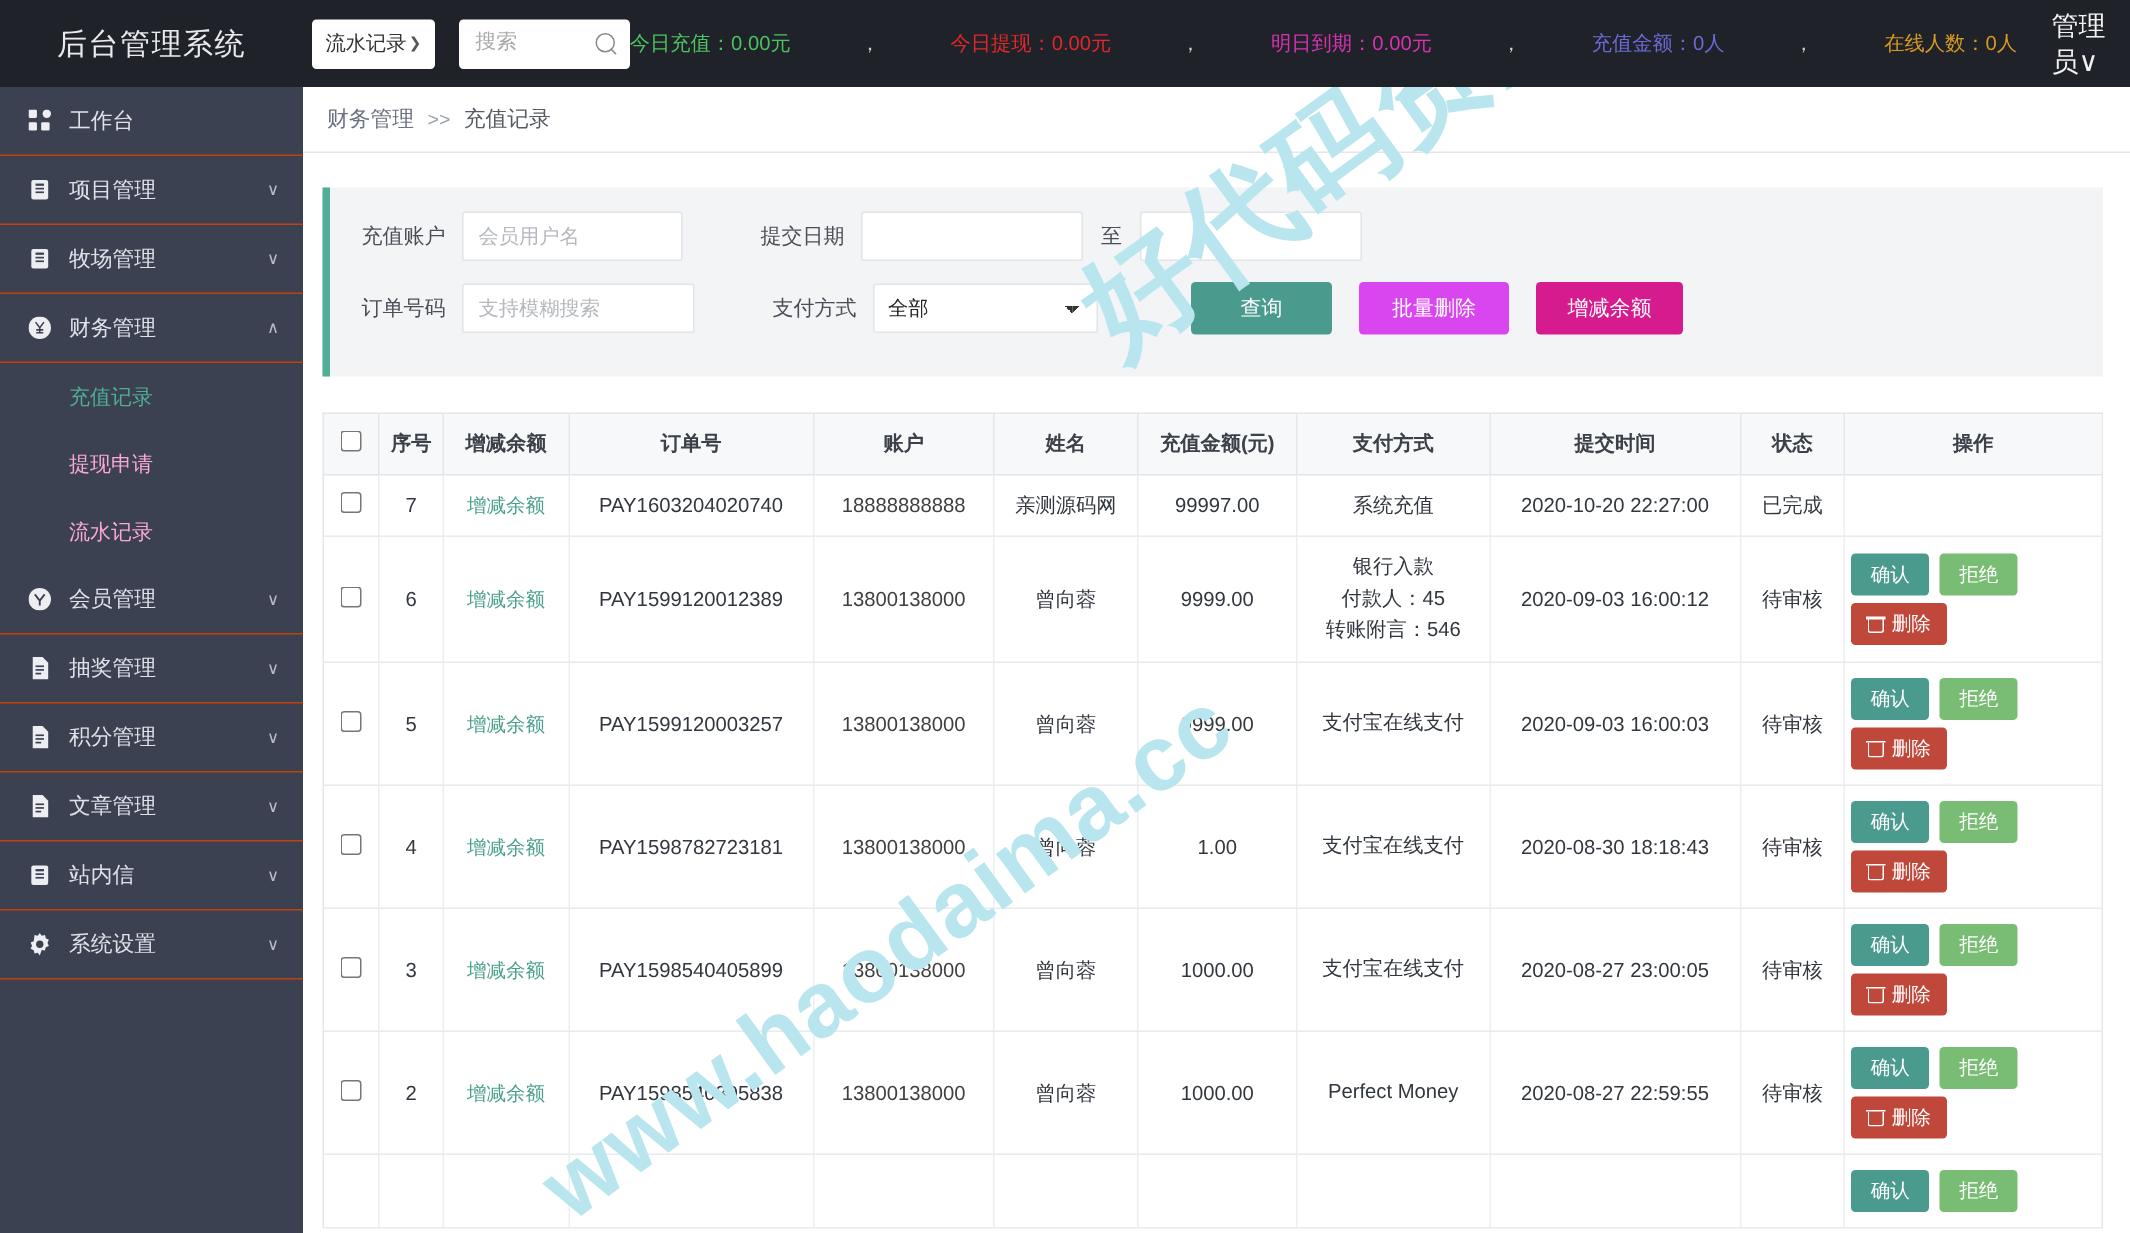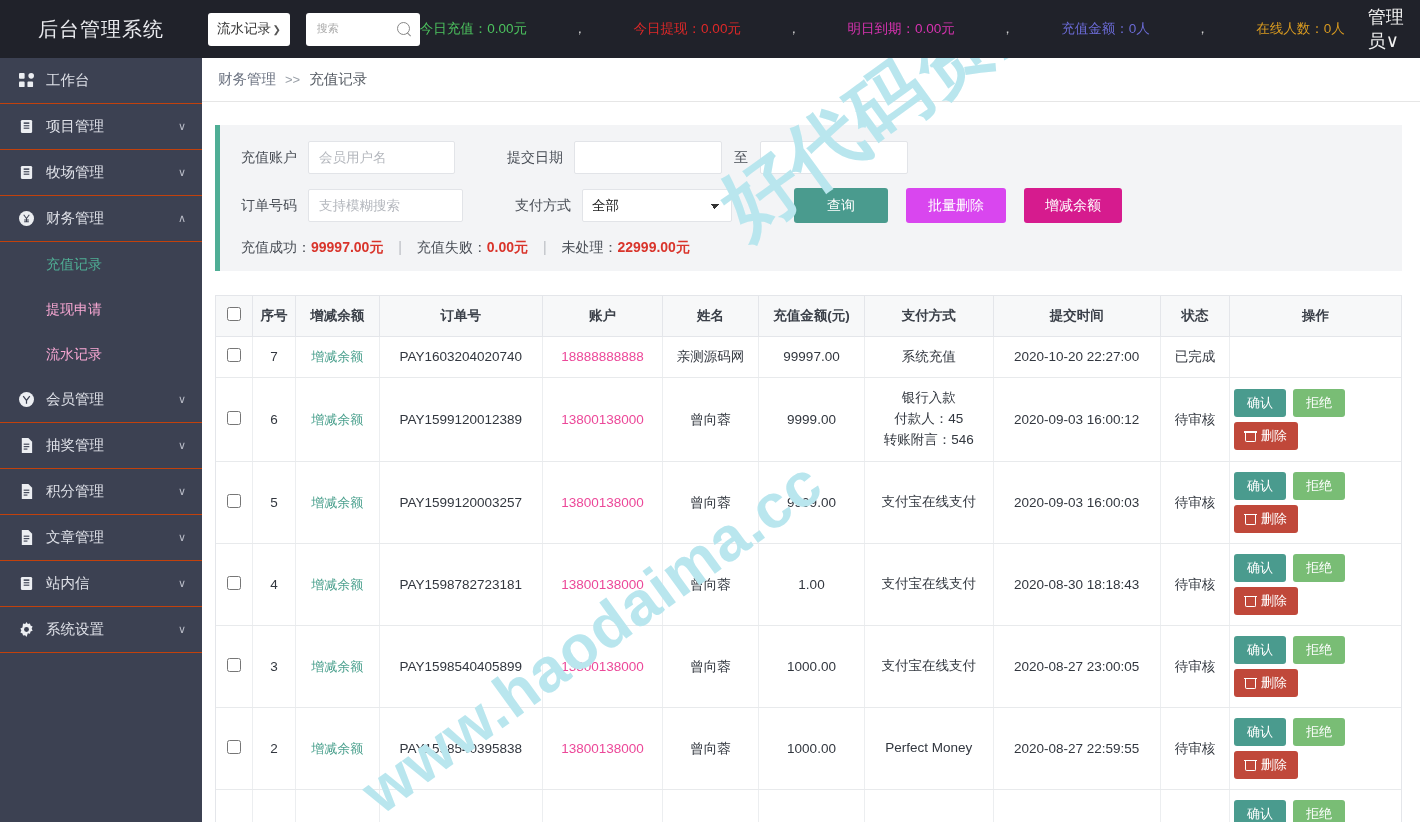--- a/index.html
+++ b/index.html
@@ -26,22 +26,22 @@
     padding: 0 9px; font-size: 13.5px; color: #333; cursor: pointer;
     margin-left: 6px;
   }
   .top-select .chev { font-size: 10px; color: #555; }
   .top-search {
     width: 118px; height: 33px; background: #fff; border-radius: 3px;
     display: flex; align-items: center; justify-content: space-between;
     padding: 0 8px 0 11px; margin-left: 16px;
   }
   .top-search input {
-    border: 0; outline: 0; font-size: 11px; color: #15803d; width: 80px;
-    font-family: Liberation Mono, monospace; background: transparent;
+    border: 0; outline: 0; font-size: 14px; color: #15803d; width: 80px;
+    font-family: Liberation Serif, serif; background: transparent;
   }
   .top-search input::placeholder { color: #aaa; }
   .mag { width: 15px; height: 15px; position: relative; flex: 0 0 15px; }
   .mag::before {
     content: ''; position: absolute; left: 0; top: 0;
     width: 11px; height: 11px; border: 1.4px solid #888; border-radius: 50%;
   }
   .mag::after {
     content: ''; position: absolute; left: 10px; top: 10px;
     width: 5px; height: 1.4px; background: #888; transform: rotate(45deg);
@@ -159,21 +159,21 @@
   .c-amt { width: 104px; }
   .c-pay { width: 126px; }
   .c-time { width: 164px; }
   .c-st { width: 68px; }
   .c-op { width: 168px; }
 
   input[type=checkbox] {
     width: 14px; height: 14px; cursor: pointer; accent-color: #4a9b8e;
   }
   .lnk-bal { color: #4aa08d; cursor: pointer; font-size: 13px; }
-  .acct-txt { color: #ec4899; }
+  .acct-txt { color: #404040; }
   .pay-multi { line-height: 1.55; text-align: center; }
 
   .opbox { display: flex; flex-direction: column; align-items: flex-start; gap: 5px; }
   .oprow { display: flex; gap: 7px; }
   .ob {
     border: 0; border-radius: 3px; color: #fff; font-size: 13px; height: 28px;
     padding: 0 13px; cursor: pointer; font-family: inherit; white-space: nowrap;
   }
   .ob-ok { background: #4a9b8e; }
   .ob-no { background: #79bd75; }
@@ -374,27 +374,20 @@
       <input class="finput w-date" type="text" style="">
     </div>
     <div class="frow">
       <span class="flabel">订单号码</span>
       <input class="finput w-order" type="text" placeholder="支持模糊搜索" style="">
       <span class="flabel" style="margin-left:52px;">支付方式</span>
       <select class="fselect" id="pay-select"><option value="全部">全部</option></select>
       <button class="btn btn-query">查询</button>
       <button class="btn btn-del">批量删除</button>
       <button class="btn btn-bal">增减余额</button>
-    </div>
-    <div class="summary">
-      <span>充值成功：</span><span class="num">99997.00元</span>
-      <span class="bar">|</span>
-      <span>充值失败：</span><span class="num">0.00元</span>
-      <span class="bar">|</span>
-      <span>未处理：</span><span class="num">22999.00元</span>
     </div>
   </div>
 
   <div class="tbl-wrap">
     <table>
       <thead>
         <tr id="thead-row">
           <th class="c-chk">
             <input type="checkbox" style="">
           </th>

